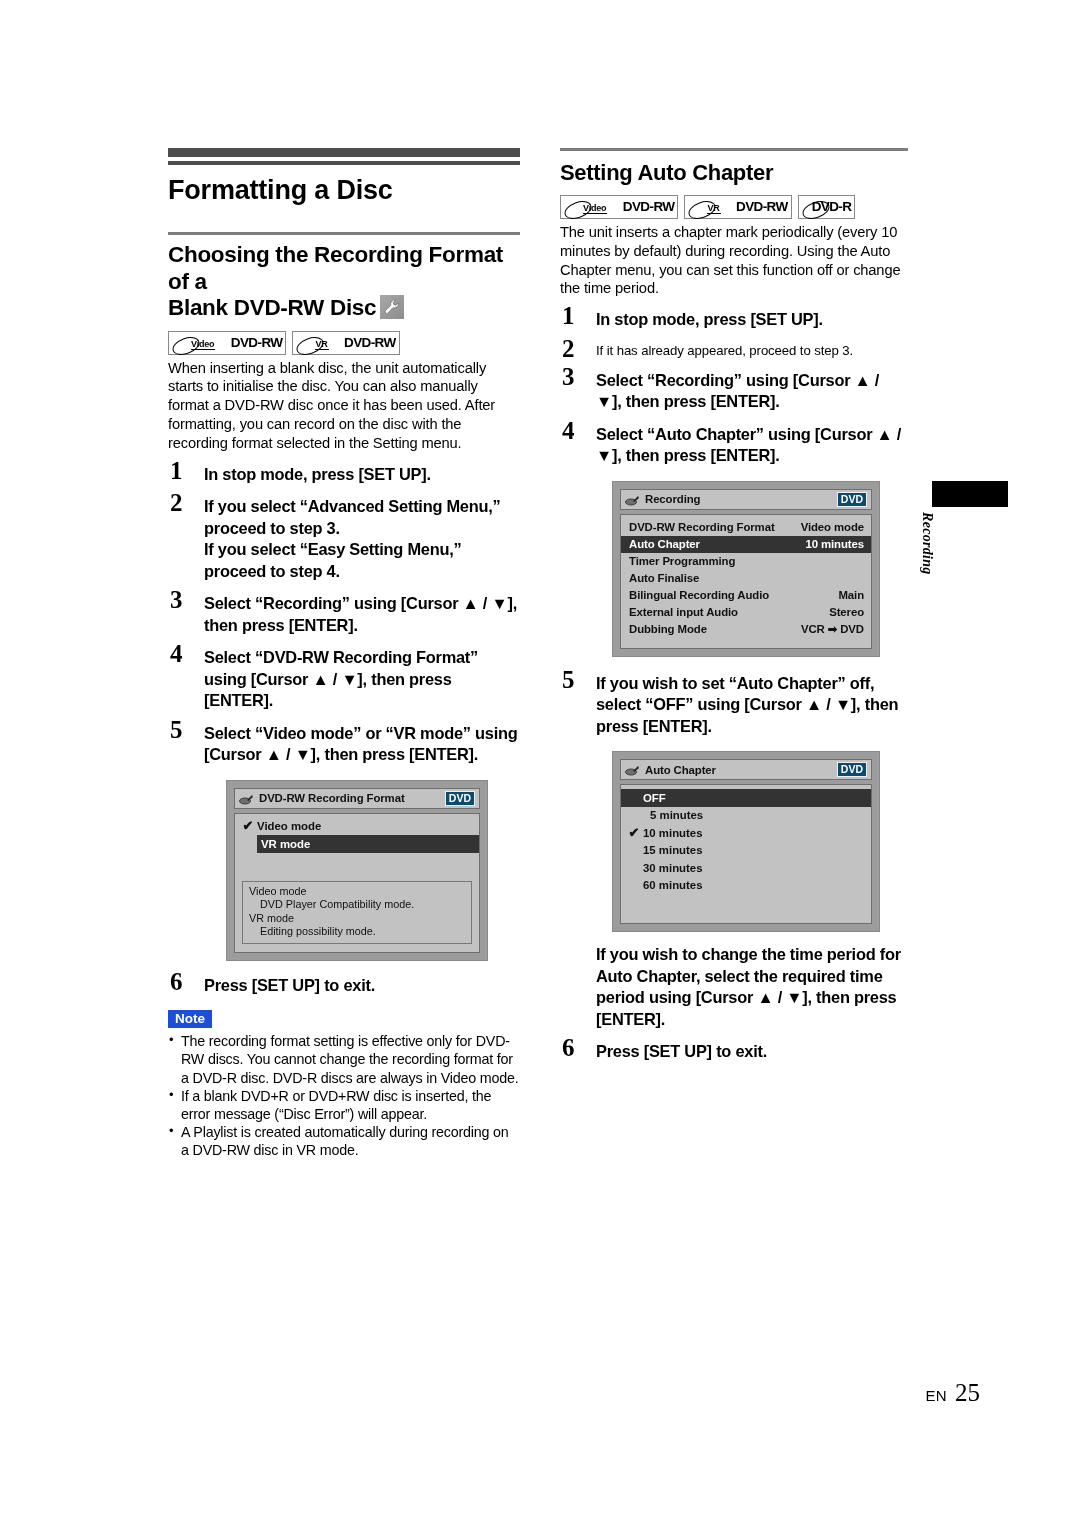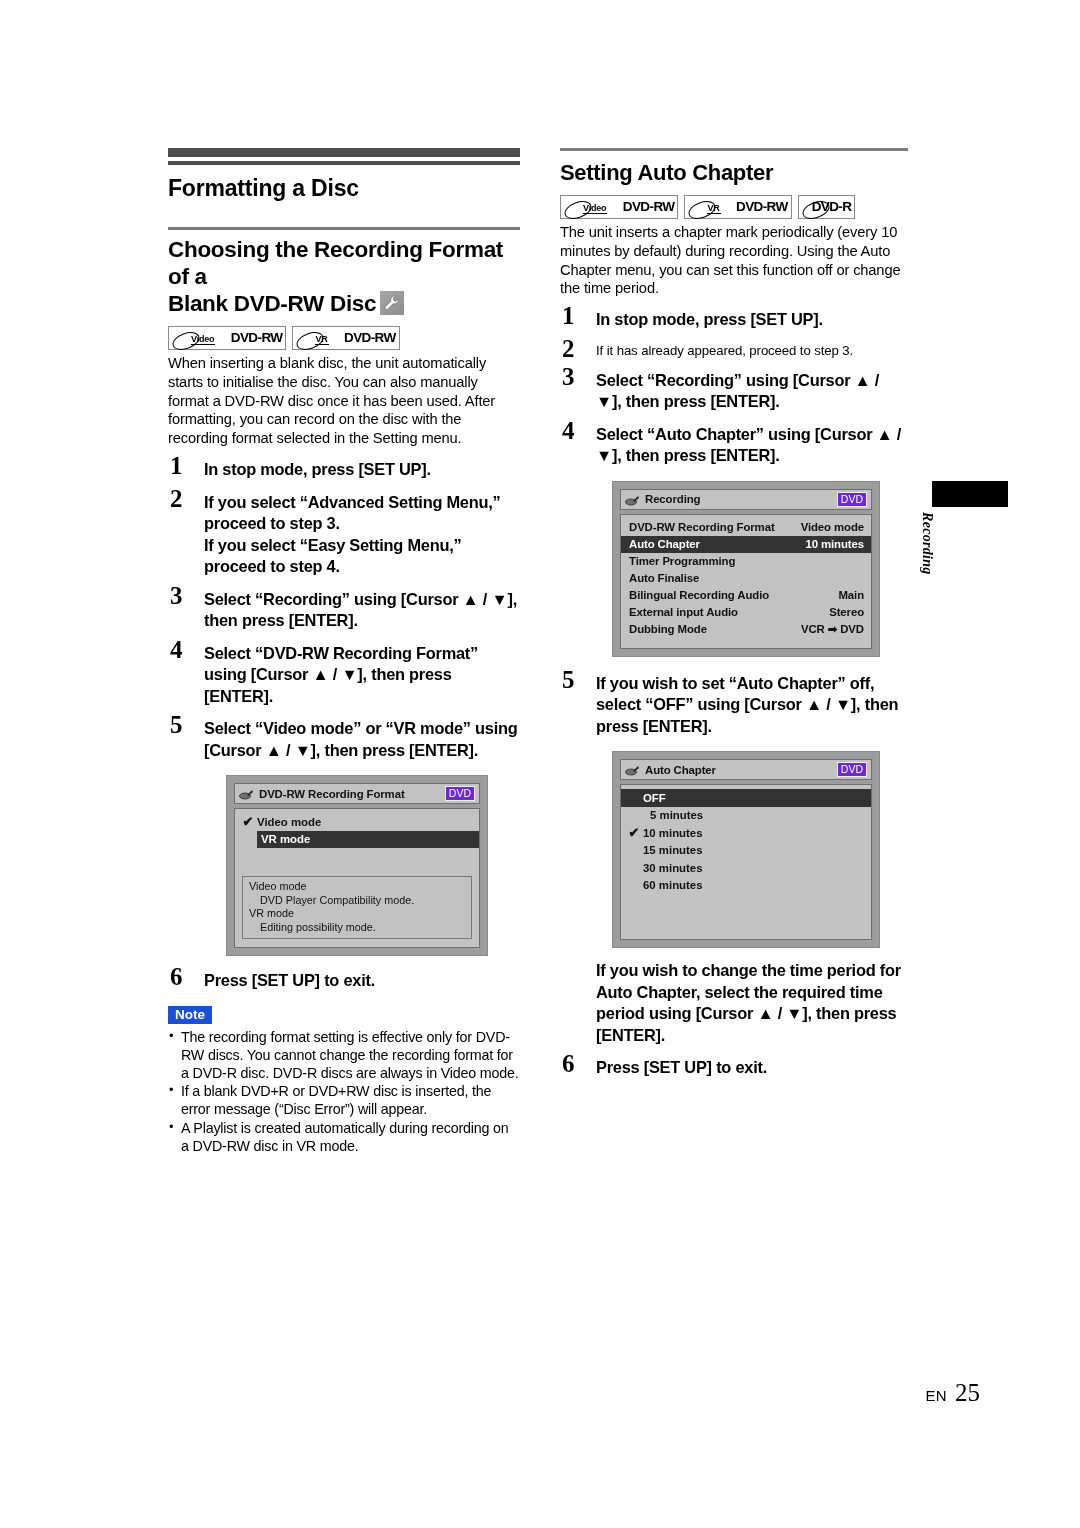--- a/index.html
+++ b/index.html
@@ -45,21 +45,21 @@
     background: #4d4d4d;
     width: 100%;
     margin-top: 4px;
   }
   .rule-single {
     height: 3px;
     background: #7d7d7d;
     width: 100%;
   }
   h1.doc-title {
-    font-size: 23px;
+    font-size: 27px;
     font-weight: bold;
     margin: 10px 0 0 0;
     letter-spacing: -0.2px;
     line-height: 1.15;
   }
   h2.sec-title {
     font-size: 22.5px;
     font-weight: bold;
     margin: 7px 0 0 0;
     line-height: 1.18;
@@ -189,23 +189,23 @@
   }
   .osd-title {
     font-size: 11.4px;
     font-weight: bold;
     color: #111;
     letter-spacing: -0.1px;
     flex: 1;
   }
   .osd-badge {
     font-size: 10.5px;
-    font-weight: normal;
+    font-weight: bold;
     color: #fff;
-    background: #6d28d9;
+    background: #0c4a6e;
     border: 1.2px solid #efefef;
     padding: 0px 3px;
     line-height: 13px;
     letter-spacing: 0px;
   }
   .osd-panel {
     background: #c2c2c2;
     border: 1.5px solid #6e6e6e;
     margin-top: 4px;
     padding: 4px 0;
@@ -526,21 +526,21 @@
       <div class="osd-titlebar">
         <span class="osd-disc-icon">
           <svg width="15" height="13" viewBox="0 0 15 13">
             <ellipse cx="6" cy="8" rx="5.5" ry="3" fill="#6f6f6f" stroke="#2a2a2a" stroke-width="0.8"></ellipse>
             <path d="M8 7 L13 2 L14 4 L9.5 8 Z" fill="#2a2a2a"></path>
           </svg>
         </span>
         <span class="osd-title">Auto Chapter</span>
         <span class="osd-badge">DVD</span>
       </div>
-      <div class="osd-panel" style="height:156px;">
+      <div class="osd-panel" style="height:140px;">
         <div class="osd-opt sel">
           <span class="chk"></span>
           <span class="optlabel">OFF</span>
         </div>
         <div class="osd-opt indent">
           <span class="chk"></span>
           <span class="optlabel">5 minutes</span>
         </div>
         <div class="osd-opt">
           <span class="chk">✔</span>

